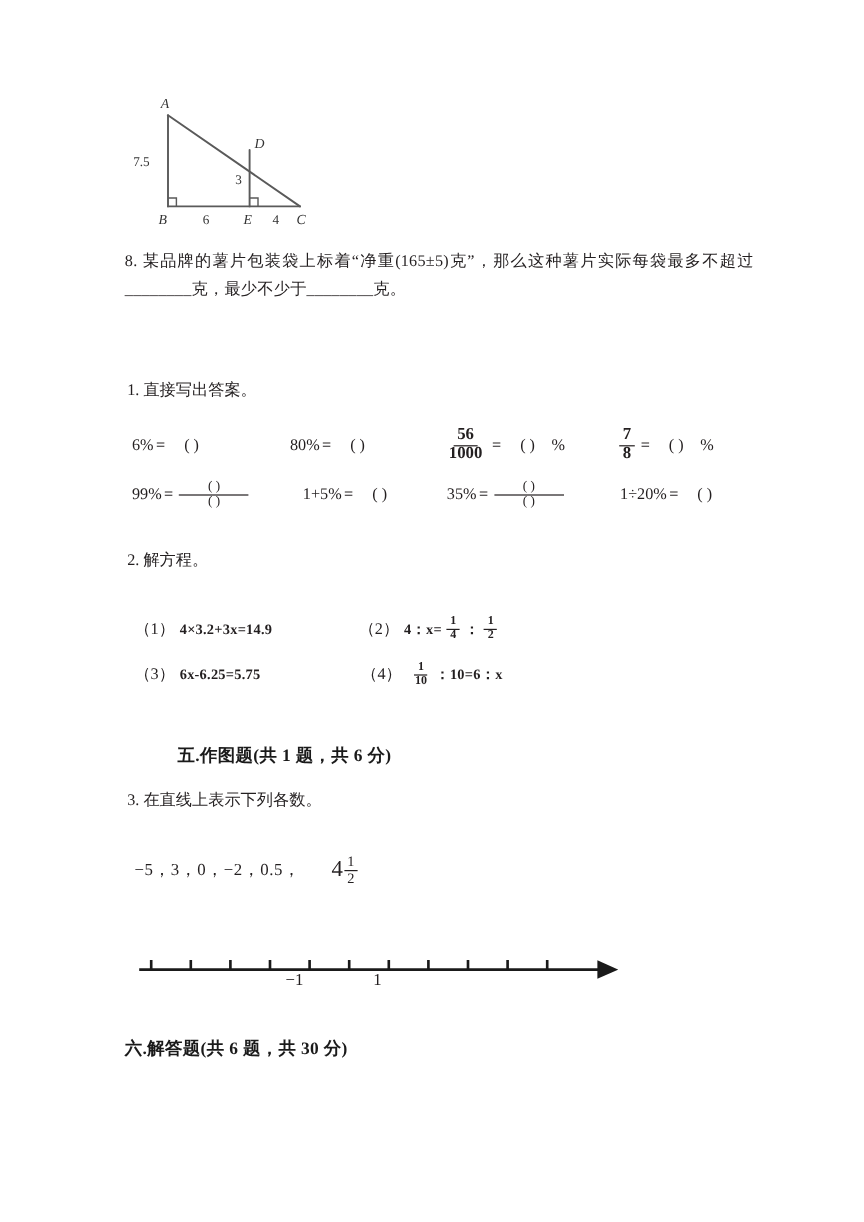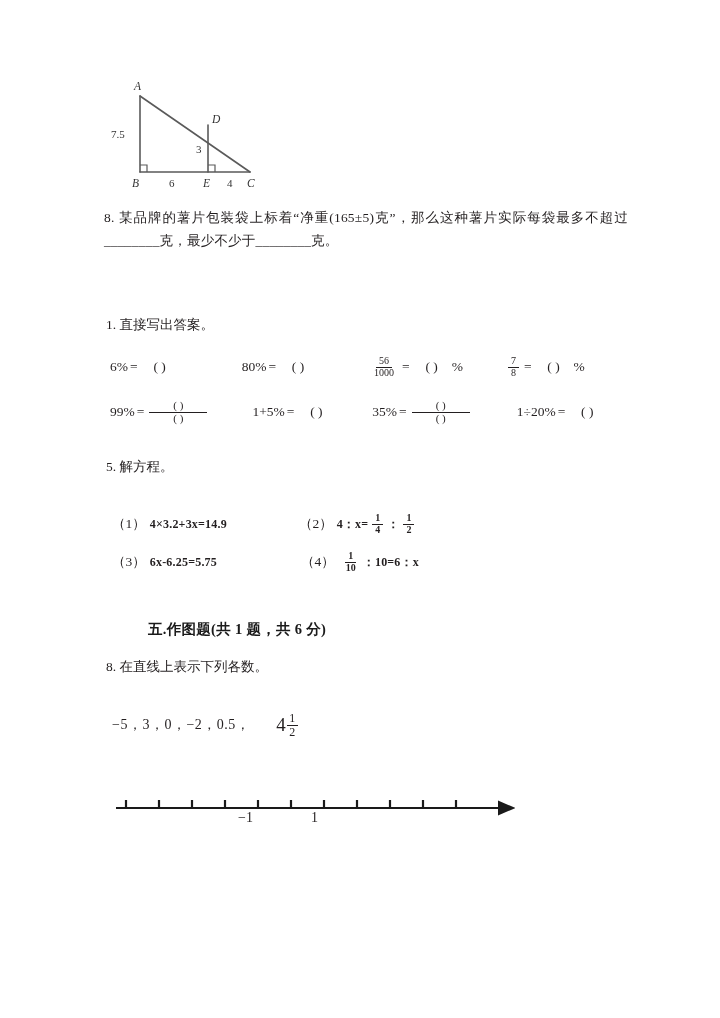--- a/index.html
+++ b/index.html
@@ -76,22 +76,22 @@
   }
 
   
   .frac {
     display: inline-flex;
     flex-direction: column;
     align-items: center;
     vertical-align: middle;
     margin: 0 3px;
     line-height: 1.05;
-    font-size: 10px;
-    font-weight: normal;
+    font-size: 14px;
+    font-weight: bold;
   }
   .frac .num {
     padding: 0 3px;
     border-bottom: 1.2px solid #231f20;
   }
   .frac .den {
     padding: 0 3px;
   }
   
   .frac.wide { font-size: 11px; font-weight: normal; }
@@ -272,21 +272,21 @@
       </span>
     </span>
     <span style="width:44px"></span>
     <span class="mcell">
       <span>1÷20%</span>
       <span class="op">=</span>
       <span class="paren">(        )</span>
     </span>
   </div>
 
-  <div class="subq" style="left:106px; top:458px;">5. 解方程。</div>
+  <div class="subq" style="left:106px; top:458px;">2. 解方程。</div>
 
   <div class="eqrow" style="left:112px; top:513px;">
     <span class="eq">
       <span class="lbl">（1）</span>
       <span class="body">4×3.2+3x=14.9</span>
     </span>
     <span style="width:72px"></span>
     <span class="eq">
       <span class="lbl">（2）</span>
       <span class="body">4：x=</span>
@@ -313,21 +313,21 @@
       <span class="ratio-frac">
         <span class="num">1</span>
         <span class="den">10</span>
       </span>
       <span class="body">：10=6：x</span>
     </span>
   </div>
 
   <div class="section-head" style="left:104px; top:620px;margin-left:44px;">五.作图题(共 1 题，共 6 分)</div>
 
-  <div class="subq" style="left:106px; top:658px;">8. 在直线上表示下列各数。</div>
+  <div class="subq" style="left:106px; top:658px;">3. 在直线上表示下列各数。</div>
 
   <div id="numberlist">
     <span class="nums">−5，3，0，−2，0.5，</span>
     <span class="mixed">
       <span class="whole">4</span>
       <span class="frac">
         <span class="num">1</span>
         <span class="den">2</span>
       </span>
     </span>
@@ -352,14 +352,15 @@
         <line x1="249" y1="10" x2="249" y2="18"></line>
         <line x1="282" y1="10" x2="282" y2="18"></line>
         <line x1="315" y1="10" x2="315" y2="18"></line>
         <line x1="348" y1="10" x2="348" y2="18"></line>
       </g>
     </svg>
     <span class="nl-label" style="left:130px; top:20px;">−1</span>
     <span class="nl-label" style="left:203px; top:20px;">1</span>
   </div>
 
+  <div class="section-head" style="left:104px; top:864px;">六.解答题(共 6 题，共 30 分)</div>
 
 </div>
 
 </body></html>

